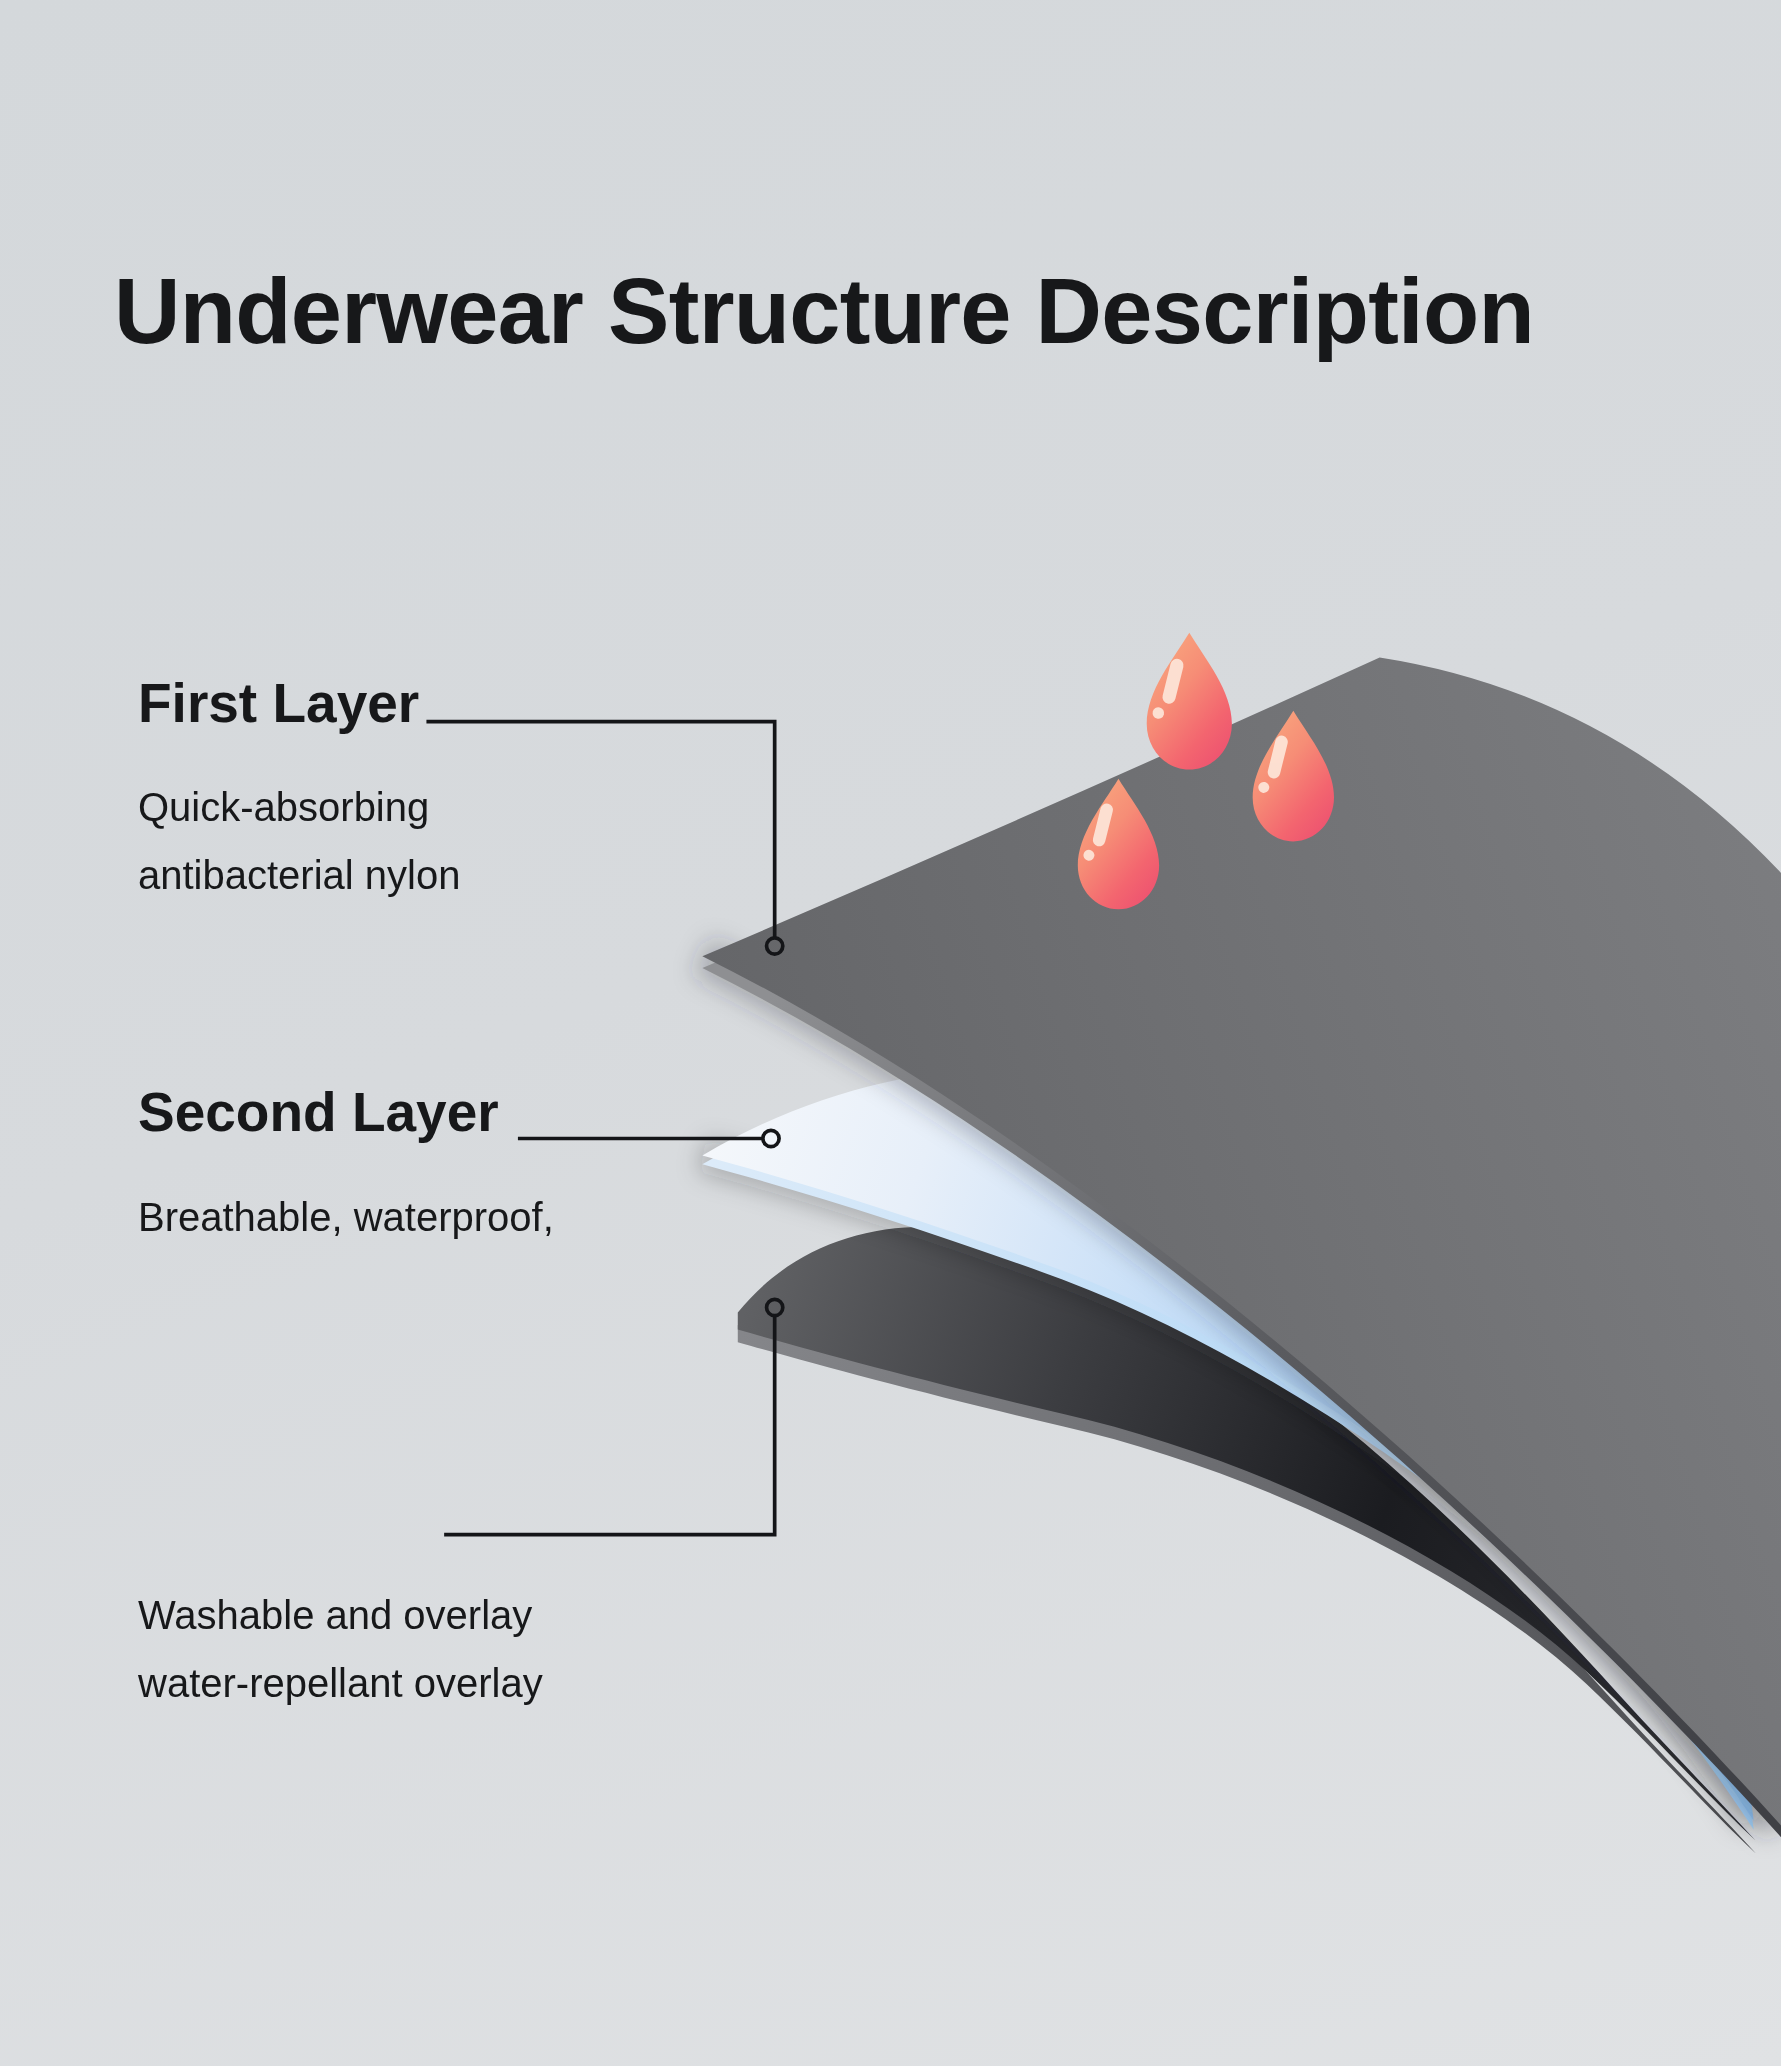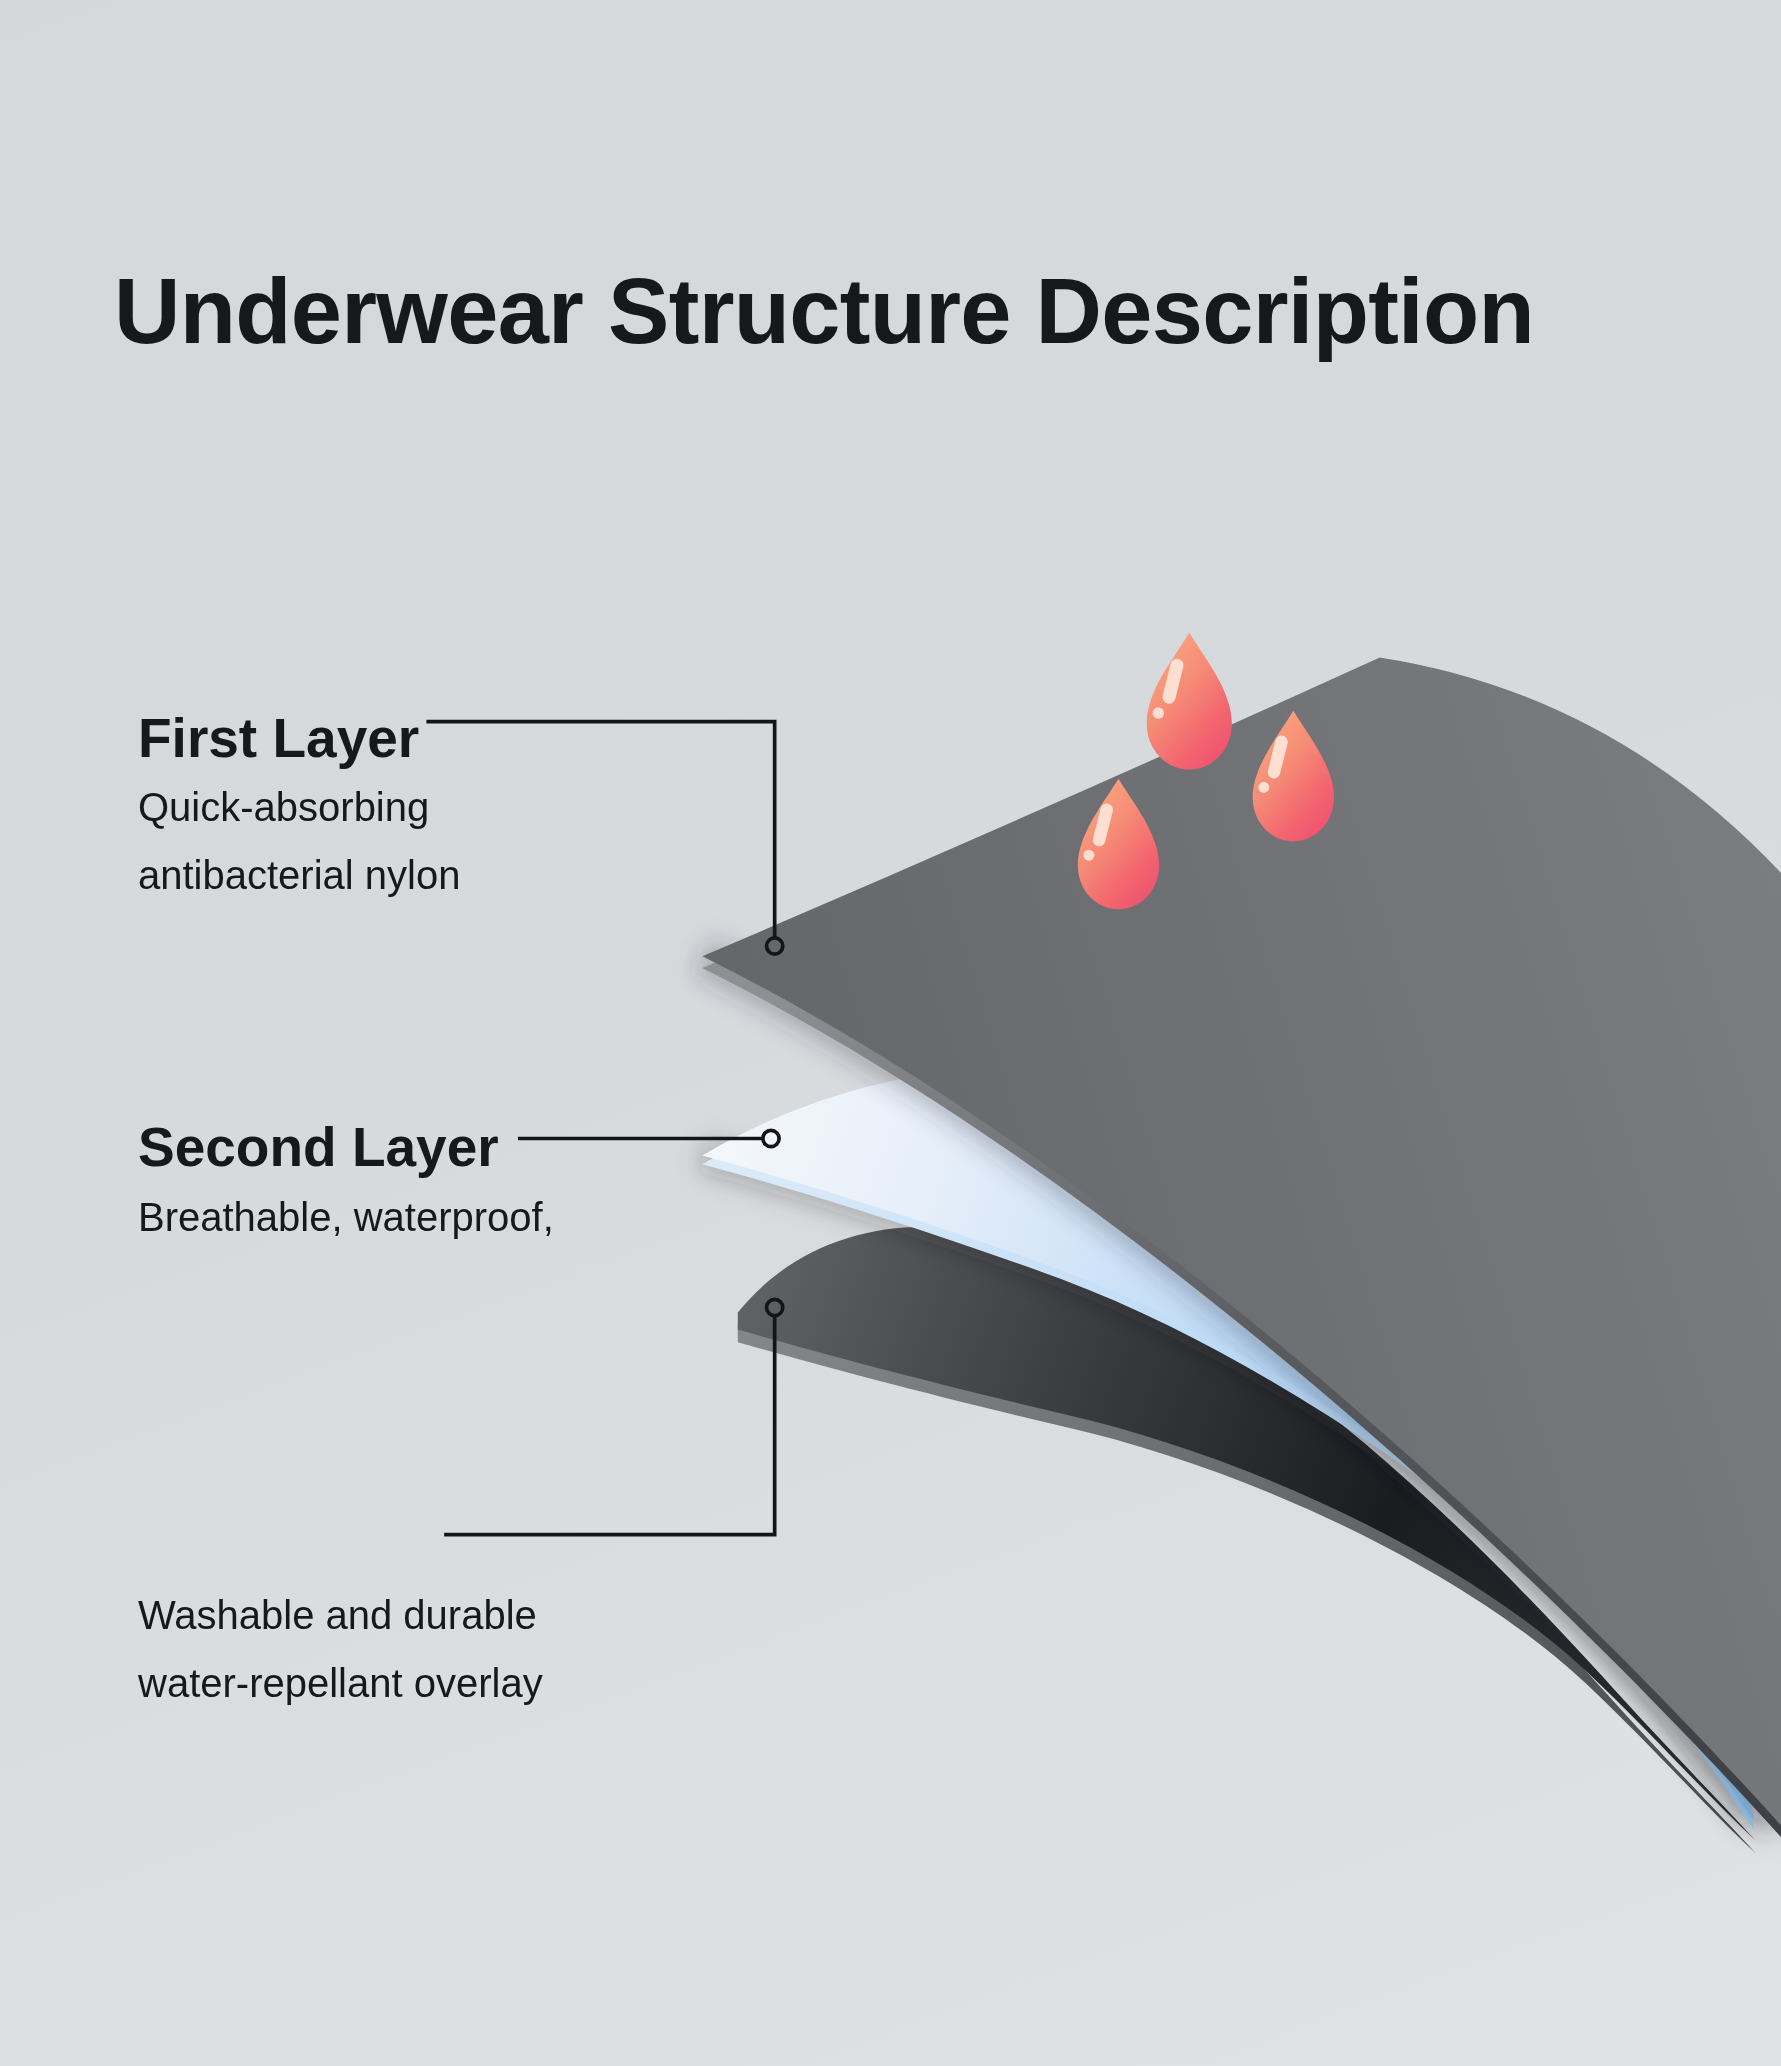--- a/index.html
+++ b/index.html
@@ -13,21 +13,21 @@
     padding-left:12px;
   }
   .illustration{position:absolute;left:0;top:0;width:1781px;height:2066px;}
   .page-title{
     position:absolute;left:114px;top:203px;
     font-size:92px;font-weight:700;letter-spacing:-0.7px;line-height:1;
     white-space:nowrap;
   }
   .label-title{
     position:absolute;left:138px;
-    font-size:55px;font-weight:700;line-height:1;white-space:nowrap;margin-top:35px;
+    font-size:55px;font-weight:700;line-height:1;white-space:nowrap;
   }
   .label-desc{
     position:absolute;left:138px;
     font-size:40px;font-weight:400;line-height:68px;white-space:nowrap;
   }
   .lt-1{top:676px;}  .ld-1{top:773px;}
   .lt-2{top:1085px;text-align:center;} .ld-2{top:1183px;}
   .lt-3{top:1484px;} .ld-3{top:1581px;}
 </style>
 </head>
@@ -125,18 +125,18 @@
     <div>Quick-absorbing</div>
     <div>antibacterial nylon</div>
   </div>
 
   <div class="label-title lt-2">Second Layer</div>
   <div class="label-desc ld-2">
     <div>Breathable, waterproof,</div>
   </div>
 
   <div class="label-desc ld-3">
-    <div>Washable and durable</div>
+    <div>Washable and overlay</div>
     <div>water-repellant overlay</div>
   </div>
 
 </div>
 
 
 </body></html>

